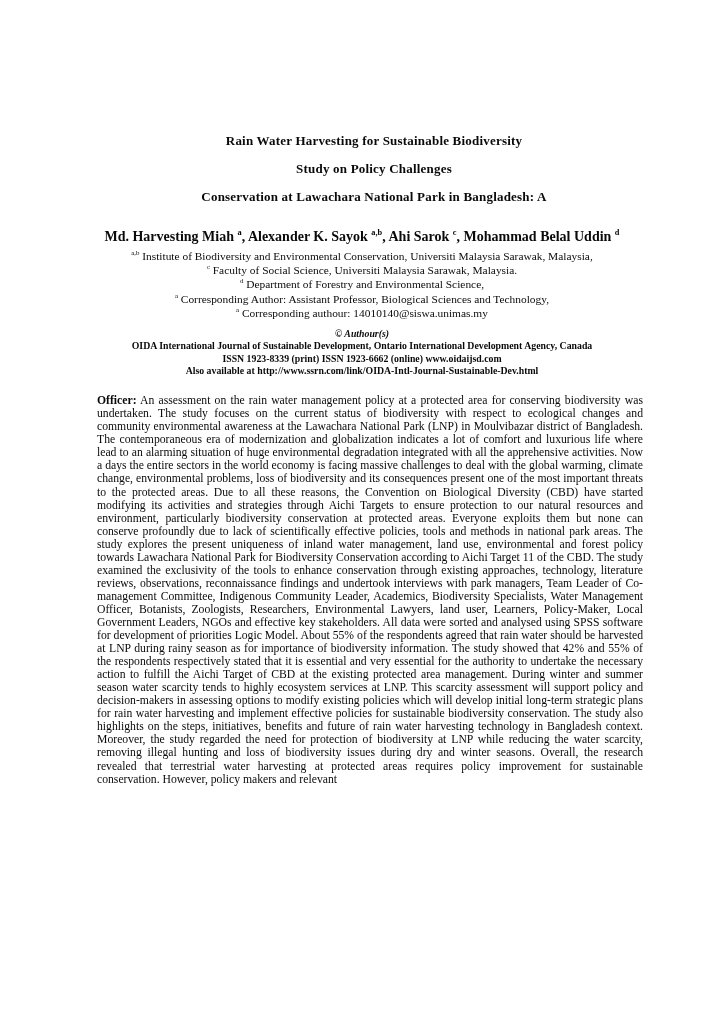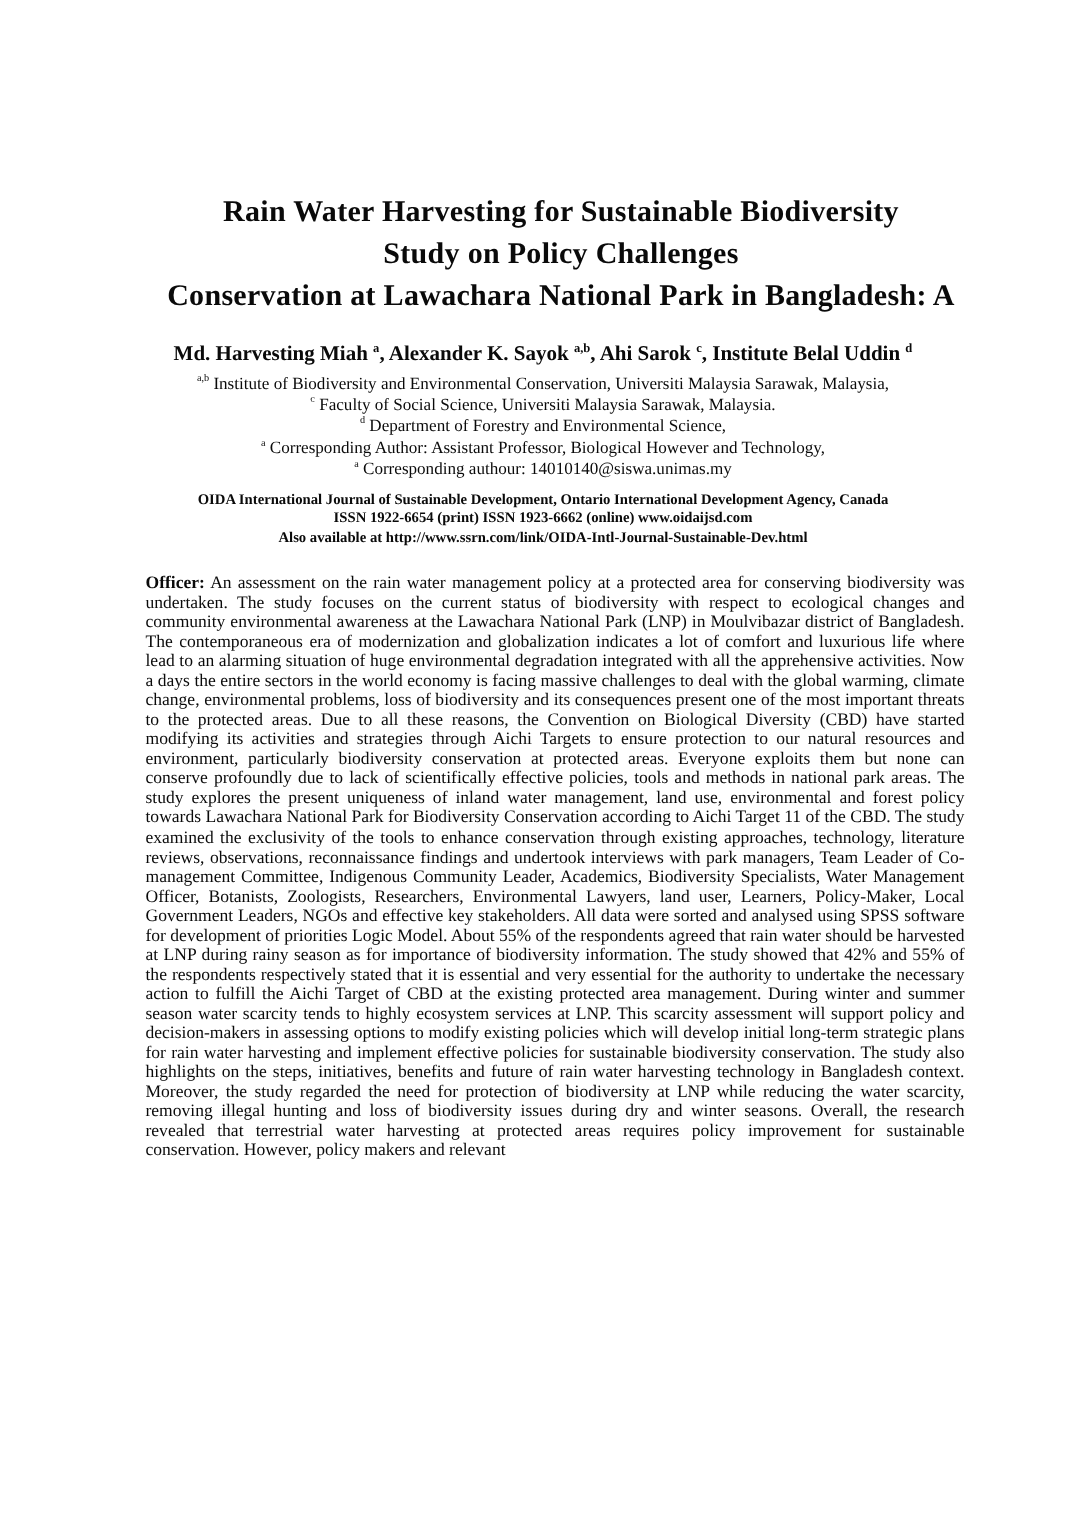--- a/index.html
+++ b/index.html
@@ -21,21 +21,21 @@
     color: #0a0a0a;
     background: #ffffff;
   }
   sup {
     font-size: 0.6em;
     line-height: 0;
     vertical-align: super;
   }
   .title-block {
     text-align: center;
-    font-size: 20px;
+    font-size: 13px;
     font-weight: 700;
     line-height: 28px;
     letter-spacing: 0.2px;
     margin-left: 24px;
   }
   .authors {
     margin-top: 17px;
     text-align: center;
     font-size: 14px;
     font-weight: 700;
@@ -76,43 +76,44 @@
 
       <div class="title-line">Rain Water Harvesting for Sustainable Biodiversity</div>
 
       <div class="title-line">Study on Policy Challenges</div>
 
       <div class="title-line">Conservation at Lawachara National Park in Bangladesh: A</div>
     </header>
 
   <div class="authors">
     
-  <span class="author"><span>Md. Harvesting Miah </span><sup>a</sup><span>, </span></span><span class="author"><span>Alexander K. Sayok </span><sup>a,b</sup><span>,  </span></span><span class="author"><span>Ahi Sarok </span><sup>c</sup><span>, </span></span><span class="author"><span>Institute Belal Uddin </span><sup>d</sup><span></span></span></div>
+  <span class="author"><span>Md. Harvesting Miah </span><sup>a</sup><span>, </span></span><span class="author"><span>Alexander K. Sayok </span><sup>a,b</sup><span>,  </span></span><span class="author"><span>Ahi Sarok </span><sup>c</sup><span>, </span></span><span class="author"><span>Mohammad Belal Uddin </span><sup>d</sup><span></span></span></div>
 
   <div class="affiliations">
 
       <div class="affil-line"><sup>a,b</sup><span> Institute of Biodiversity and Environmental Conservation, Universiti Malaysia Sarawak, Malaysia,</span></div>
 
       <div class="affil-line"><sup>c</sup><span> Faculty of Social Science, Universiti Malaysia Sarawak, Malaysia.</span></div>
 
       <div class="affil-line"><sup>d</sup><span> Department of Forestry and Environmental Science,</span></div>
 
 
-      <div class="affil-line"><sup>a</sup><span> Corresponding Author: Assistant Professor, Biological However and Technology,</span></div>
+      <div class="affil-line"><sup>a</sup><span> Corresponding Author: Assistant Professor, Biological Sciences and Technology,</span></div>
 
 
       <div class="affil-line"><sup>a</sup><span> Corresponding authour:  14010140@siswa.unimas.my</span></div>
     </div>
 
   <div class="imprint">
+    <div class="copyright">© Authour(s)</div>
     <div>
 
         <div class="imprint-line">OIDA International Journal of Sustainable Development, Ontario International Development Agency, Canada</div>
 
-        <div class="imprint-line">ISSN 1922-6654 (print) ISSN 1923-6662 (online) www.oidaijsd.com</div>
+        <div class="imprint-line">ISSN 1923-8339 (print) ISSN 1923-6662 (online) www.oidaijsd.com</div>
 
         <div class="imprint-line">Also available at http://www.ssrn.com/link/OIDA-Intl-Journal-Sustainable-Dev.html</div>
       </div>
   </div>
 
   <p class="abstract"><span class="abstract-label">Officer:</span>
 <span>An assessment on the rain water management policy at a protected area for conserving biodiversity was undertaken. The study focuses on the current status of biodiversity with respect to ecological changes and community environmental awareness at the Lawachara National Park (LNP) in Moulvibazar district of Bangladesh. The contemporaneous era of modernization and globalization indicates a lot of comfort and luxurious life where lead to an alarming situation of huge environmental degradation integrated with all the apprehensive activities. Now a days the entire sectors in the world economy is facing massive challenges to deal with the global warming, climate change, environmental problems, loss of biodiversity and its consequences present one of the most important threats to the protected areas. Due to all these reasons, the Convention on Biological Diversity (CBD) have started modifying its activities and strategies through Aichi Targets to ensure protection to our natural resources and environment, particularly biodiversity conservation at protected areas. Everyone exploits them but none can conserve profoundly due to lack of scientifically effective policies, tools and methods in national park areas. The study explores the present uniqueness of inland water management, land use, environmental and forest policy towards Lawachara National Park for Biodiversity Conservation according to Aichi Target 11 of the CBD. The study examined the exclusivity of the tools to enhance conservation through existing approaches, technology, literature reviews, observations, reconnaissance findings and undertook interviews with park managers, Team Leader of Co-management Committee, Indigenous Community Leader, Academics, Biodiversity Specialists, Water Management Officer, Botanists, Zoologists, Researchers, Environmental Lawyers, land user, Learners, Policy-Maker, Local Government Leaders, NGOs and effective key stakeholders. All data were sorted and analysed using SPSS software for development of priorities Logic Model. About 55% of the respondents agreed that rain water should be harvested at LNP during rainy season as for importance of biodiversity information. The study showed that 42% and 55% of the respondents respectively stated that it is essential and very essential for the authority to undertake the necessary action to fulfill the Aichi Target of CBD at the existing protected area management. During winter and summer season water scarcity tends to highly ecosystem services at LNP. This scarcity assessment will support policy and decision-makers in assessing options to modify existing policies which will develop initial long-term strategic plans for rain water harvesting and implement effective policies for sustainable biodiversity conservation. The study also highlights on the steps, initiatives, benefits and future of rain water harvesting technology in Bangladesh context. Moreover, the study regarded the need for protection of biodiversity at LNP while reducing the water scarcity, removing illegal hunting and loss of biodiversity issues during dry and winter seasons. Overall, the research revealed that terrestrial water harvesting at protected areas requires policy improvement for sustainable conservation. However, policy makers and relevant</span></p>
 
 </div>
 

